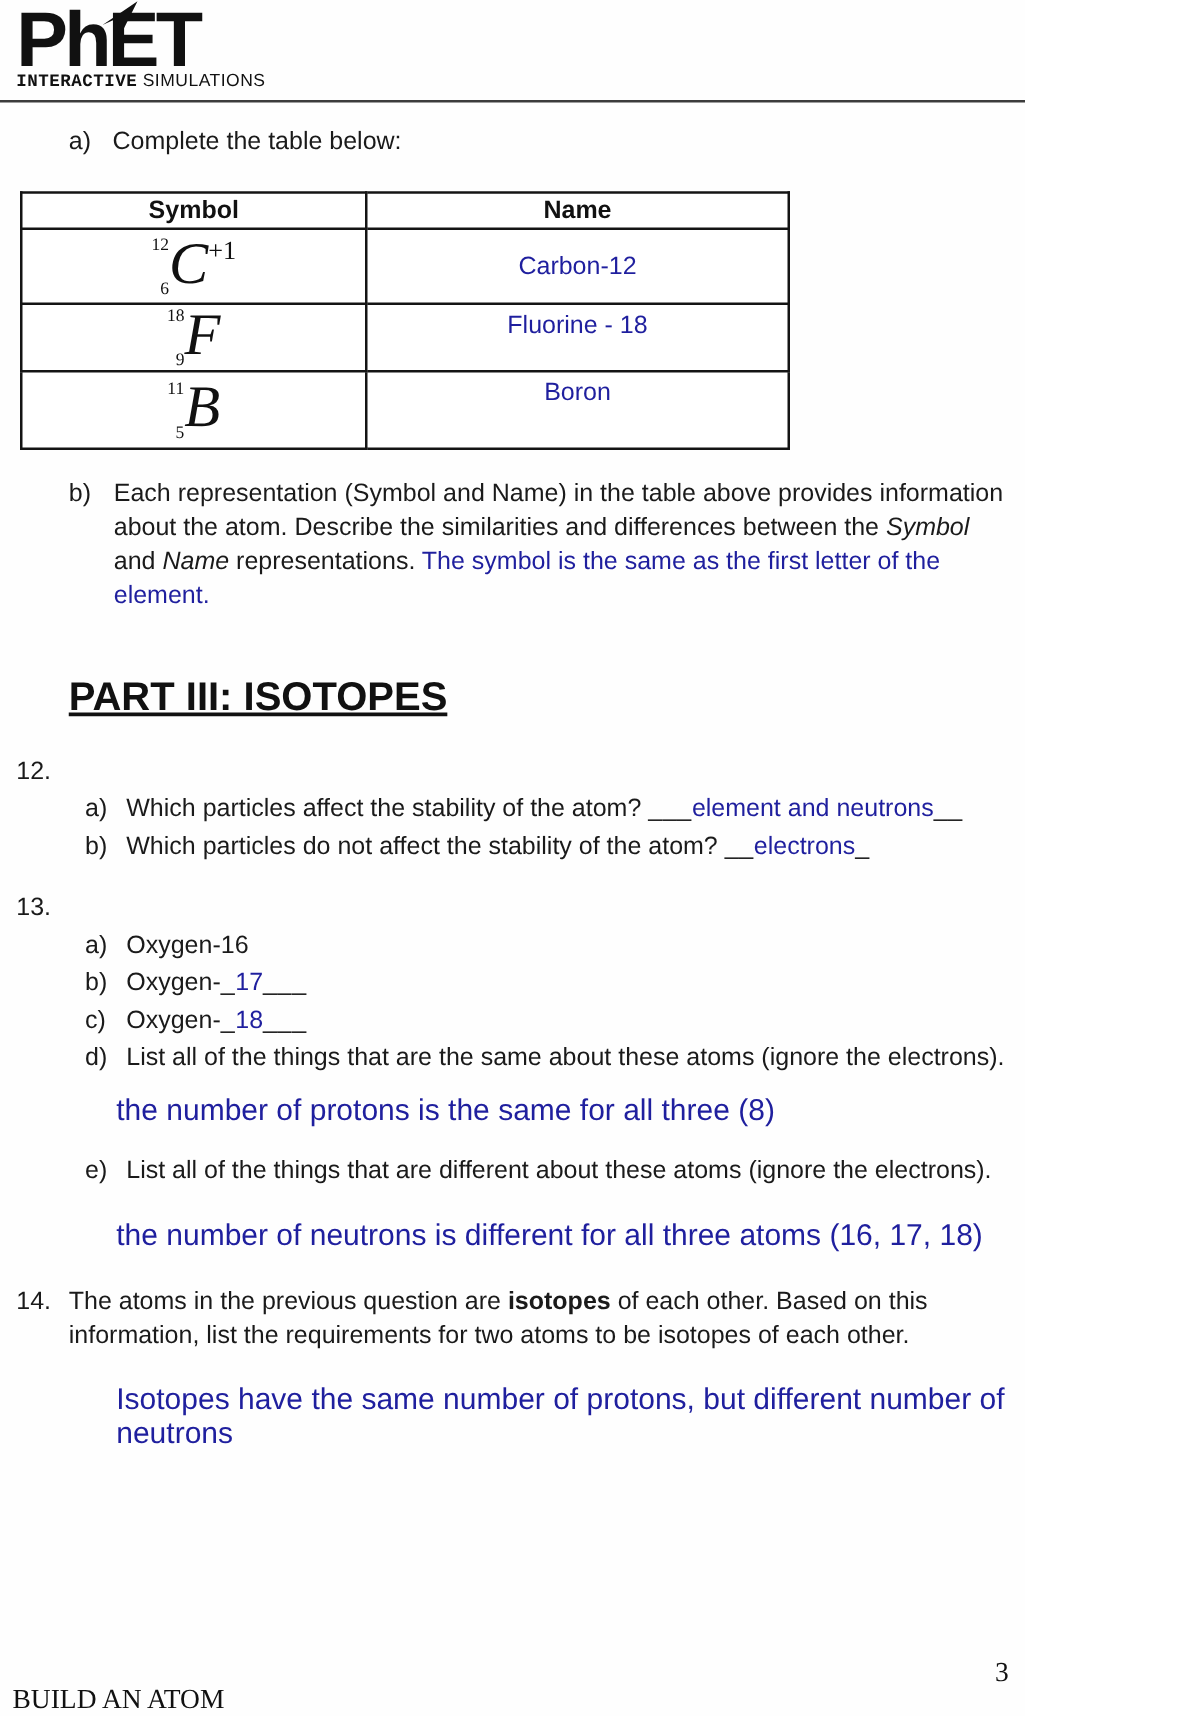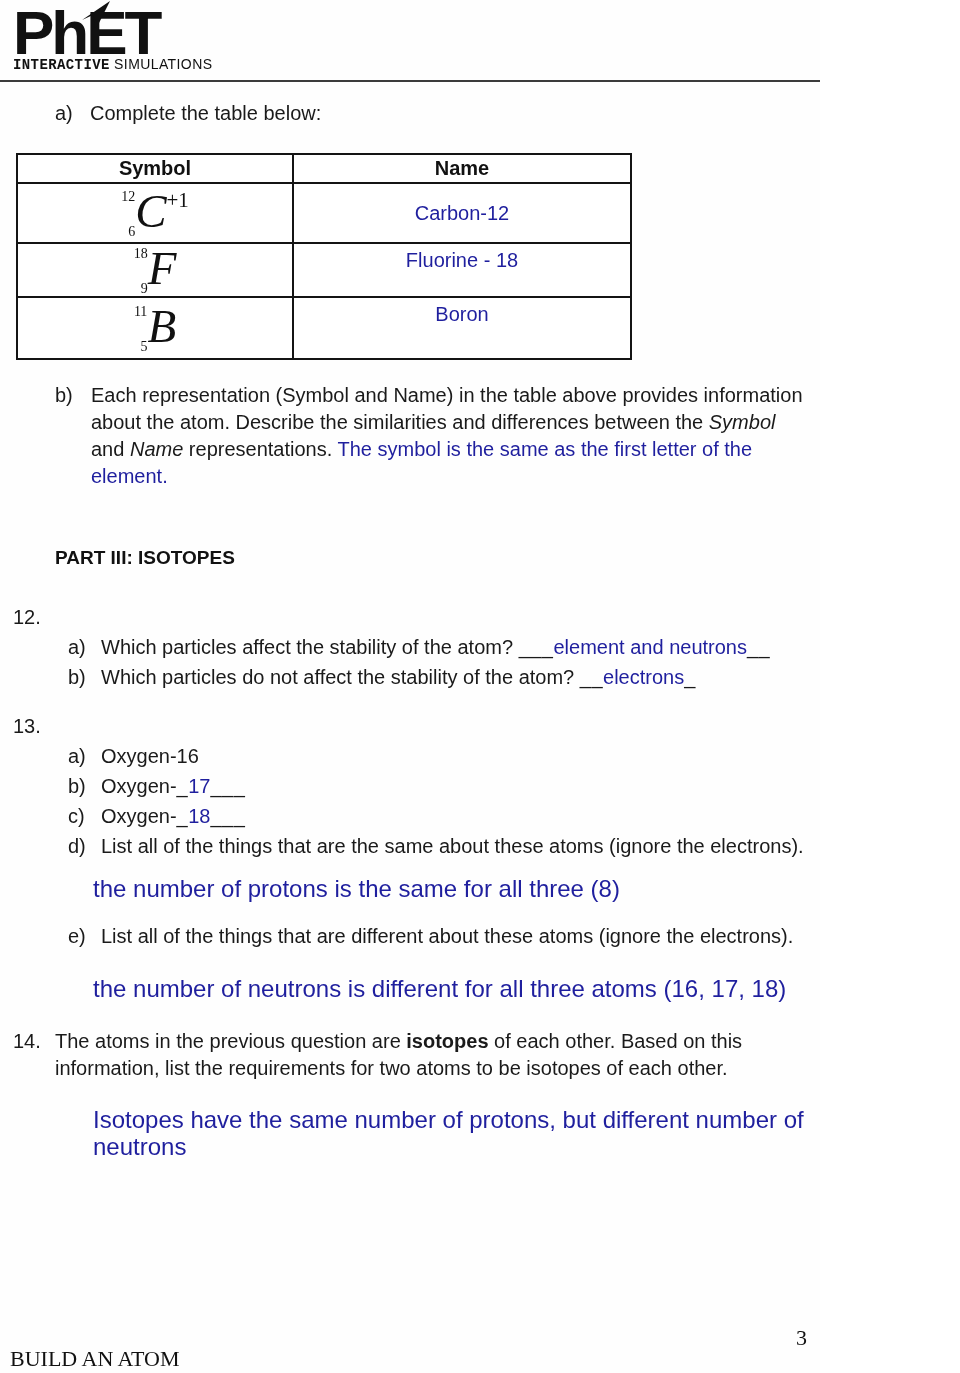--- a/index.html
+++ b/index.html
@@ -38,21 +38,21 @@
   tr.r1 { height:60px; } tr.r2 { height:54px; } tr.r3 { height:62px; }
   .nuclide { font-family:"Liberation Serif", serif; display:inline-flex; align-items:flex-start; color:#111; }
   .n-stack { display:inline-flex; flex-direction:column; align-items:flex-end; justify-content:space-between;
              font-size:14px; line-height:1; height:52px; padding-top:3px; }
   .n-elem { font-size:47px; font-style:italic; line-height:1.06; }
   .n-charge { font-size:21px; line-height:1; padding-top:3px; }
   
   .para-b { margin-top:22px; }
   .para-b .q-mark { width:36px; }
   .para-b .q-text { max-width:856px; }
-  .part-heading { margin-top:54px; margin-left:42px; font-size:19px; font-weight:bold; line-height:27px; color:#111; }
+  .part-heading { margin-top:54px; margin-left:42px; font-size:32px; font-weight:bold; line-height:27px; color:#111;text-decoration:underline; }
   .q12 { margin-top:33px; }
   .q13 { margin-top:22px; }
   .ans-line { font-size:24px; line-height:27px; margin-left:80px; color:var(--accent); }
   .ans-d { margin-top:15px; }
   .row-e { margin-top:21px; }
   .ans-e { margin-top:25px; }
   .q14 { margin-top:26px; }
   .q14 .q-text { max-width:830px; }
   .ans-14 { margin-top:24px; }
   

